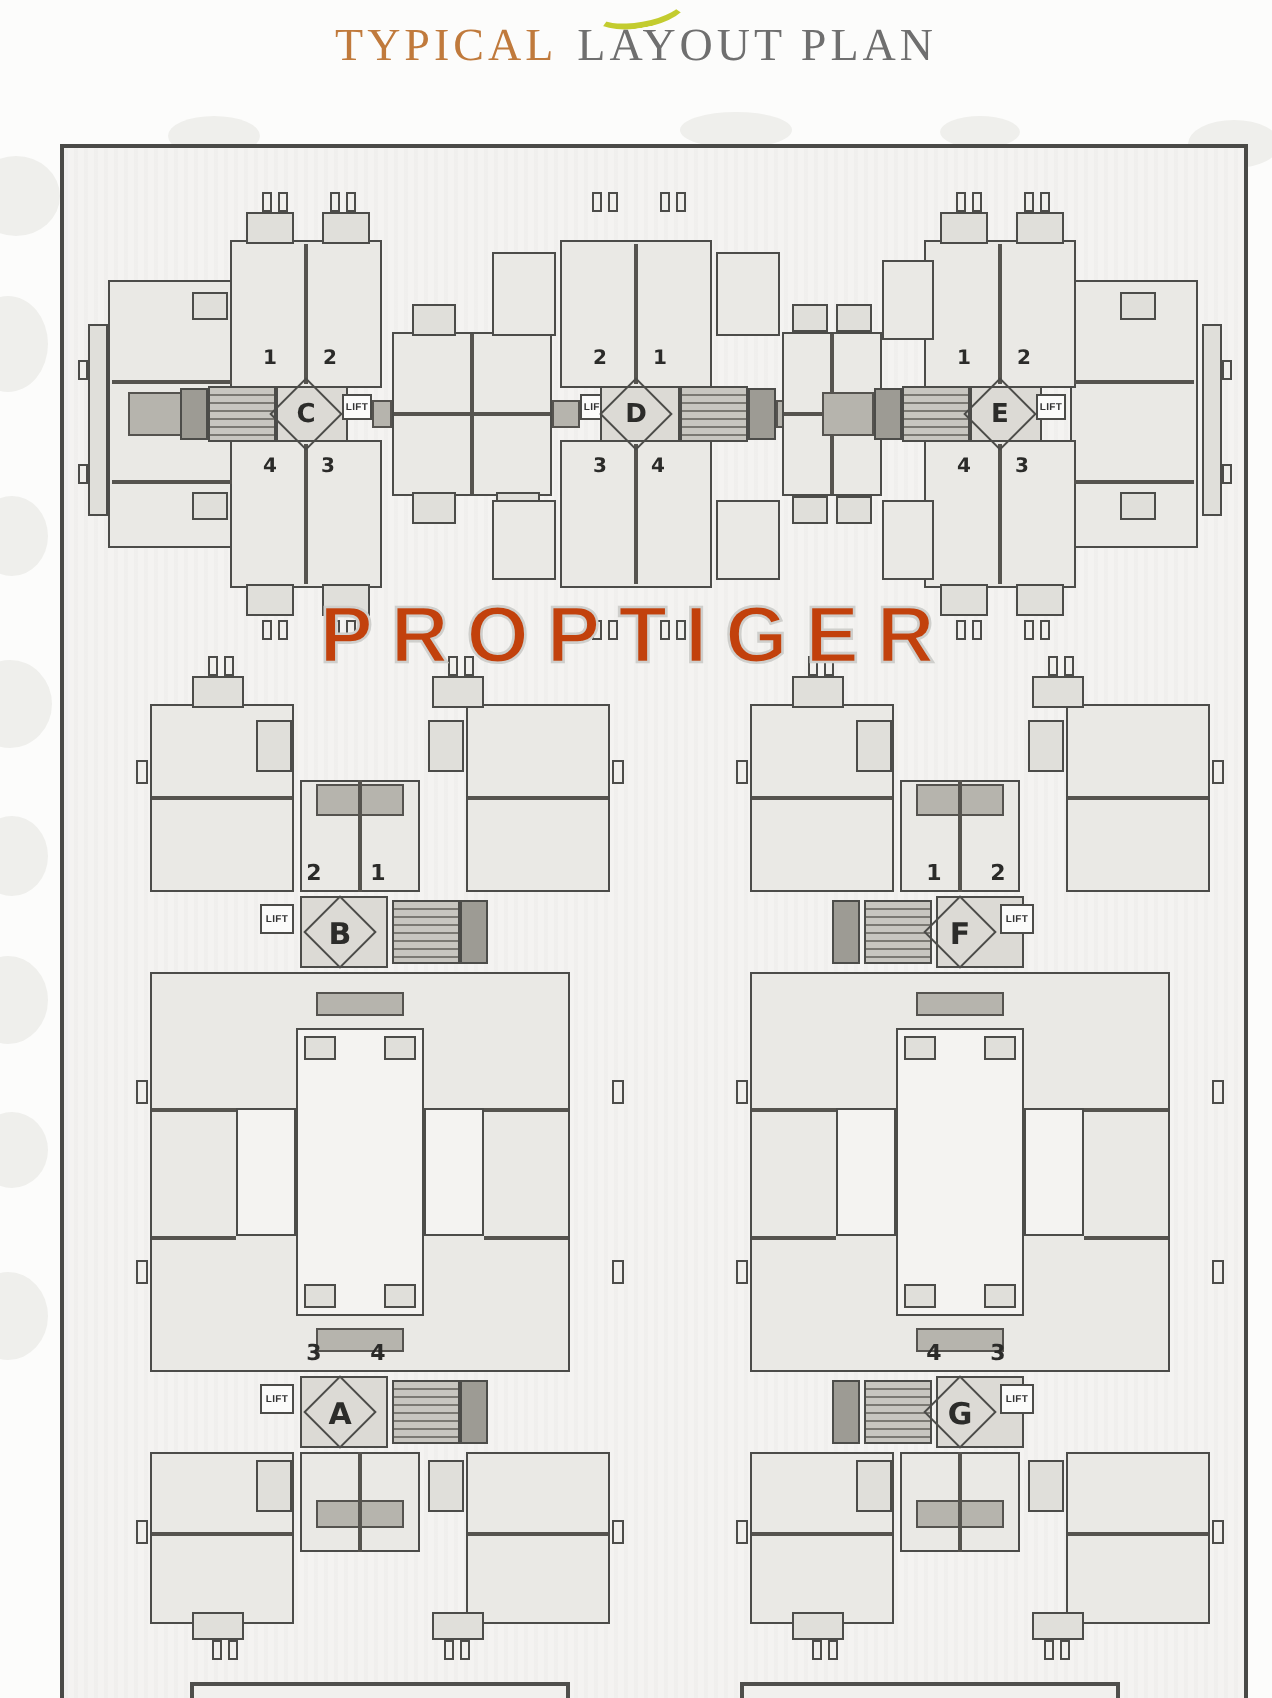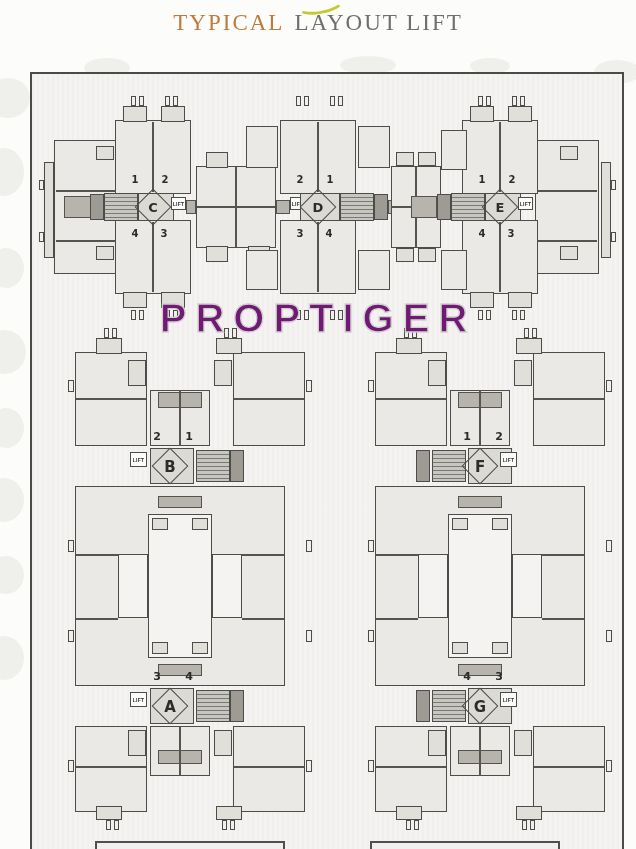--- a/index.html
+++ b/index.html
@@ -19,42 +19,42 @@
   .num{width:14px;text-align:center;font:bold 10px "DejaVu Sans",sans-serif;color:#2b2b29}
   .numL{width:14px;text-align:center;font:bold 11px "DejaVu Sans",sans-serif;color:#2b2b29}
   .letter{width:22px;text-align:center;font:bold 13px "DejaVu Sans",sans-serif;color:#2c2c2a}
   .letterL{width:22px;text-align:center;font:bold 15px "DejaVu Sans",sans-serif;color:#2c2c2a}
   .blob{background:#efefec;border-radius:50%}
   .plan{position:absolute;left:30px;top:72px;width:594px;height:790px;border:2.5px solid #4a4a47;box-sizing:border-box;
         background:#f4f3f1;background-image:repeating-linear-gradient(90deg,rgba(0,0,0,.015) 0 2px,transparent 2px 5px)}
   .title{position:absolute;left:0;top:10px;width:636px;text-align:center;font-family:"Liberation Serif",serif;font-size:23px;letter-spacing:2px;color:#6f6f6f;white-space:nowrap}
   .title .accent{color:#c07a3c;margin-right:10px}
   .swoosh{position:absolute;left:296px;top:-6px;width:42px;height:14px;border:3px solid transparent;border-bottom:3px solid #c3cc2f;border-radius:50%;transform:rotate(-10deg)}
-  .watermark{position:absolute;left:0;top:296px;width:636px;text-align:center;font:bold 40px "Liberation Sans",sans-serif;letter-spacing:9px;color:#701a75;-webkit-text-stroke:1.3px #cfcfcc;pointer-events:none}
+  .watermark{position:absolute;left:0;top:296px;width:636px;text-align:center;font:bold 40px "Liberation Sans",sans-serif;letter-spacing:9px;color:#c2410c;-webkit-text-stroke:1.3px #cfcfcc;pointer-events:none}
   .bottomRect{position:absolute;background:#f1f0ee;border:2px solid #4f4f4c;box-sizing:border-box}
 </style>
 </head>
 <body>
 
 <div class="blob" style="left:-14px;top:78px;width:44px;height:40px"></div>
 <div class="blob" style="left:-16px;top:148px;width:40px;height:48px"></div>
 <div class="blob" style="left:-12px;top:248px;width:36px;height:40px"></div>
 <div class="blob" style="left:-16px;top:330px;width:42px;height:44px"></div>
 <div class="blob" style="left:-12px;top:408px;width:36px;height:40px"></div>
 <div class="blob" style="left:-16px;top:478px;width:40px;height:44px"></div>
 <div class="blob" style="left:-12px;top:556px;width:36px;height:38px"></div>
 <div class="blob" style="left:-16px;top:636px;width:40px;height:44px"></div>
 <div class="blob" style="left:84px;top:58px;width:46px;height:20px"></div>
 <div class="blob" style="left:340px;top:56px;width:56px;height:18px"></div>
 <div class="blob" style="left:470px;top:58px;width:40px;height:16px"></div>
 <div class="blob" style="left:594px;top:60px;width:46px;height:24px"></div>
 
 <div class="swoosh"></div>
 <div class="title">
-  <span class="accent">TYPICAL</span><span>LAYOUT LIFT</span>
+  <span class="accent">TYPICAL</span><span>LAYOUT PLAN</span>
 </div>
 
 <div class="plan"></div>
 
 <div class="b" style="left:54px;top:140px;width:64px;height:134px"></div>
 <div class="b" style="left:115px;top:120px;width:76px;height:74px"></div>
 <div class="b" style="left:115px;top:220px;width:76px;height:74px"></div>
 <div class="bs" style="left:123px;top:106px;width:24px;height:16px"></div>
 <div class="bs" style="left:161px;top:106px;width:24px;height:16px"></div>
 <div class="bs" style="left:123px;top:292px;width:24px;height:16px"></div>

